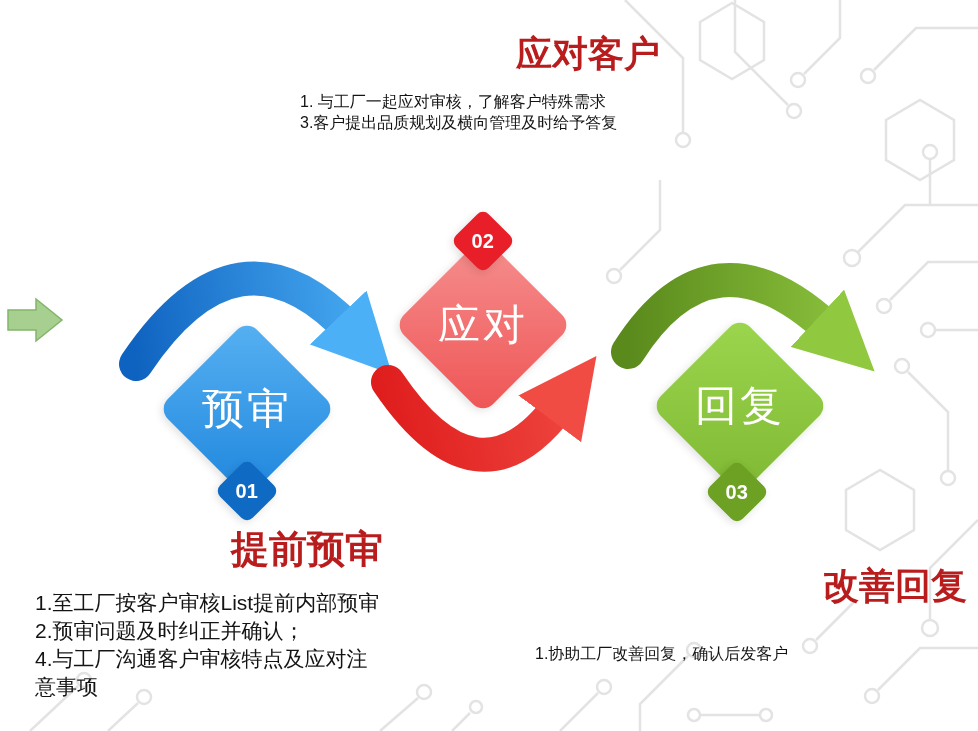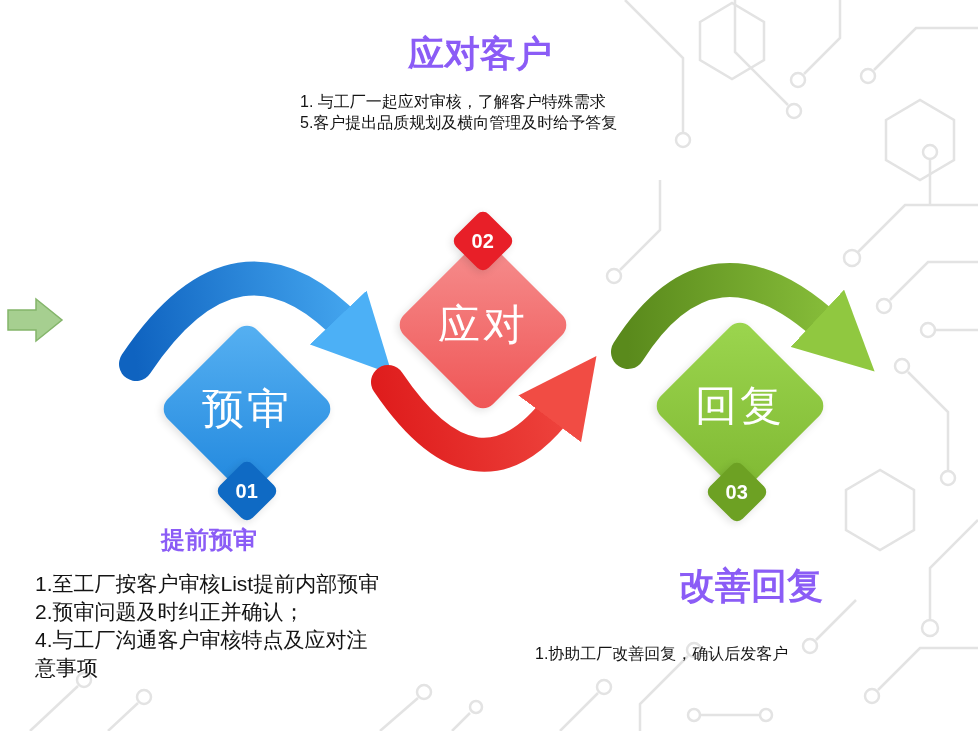--- a/index.html
+++ b/index.html
@@ -19,25 +19,25 @@
 
   .d-blue  { left:184px; top:346px; background:linear-gradient(135deg,#57b1f2,#1f86dd); }
   .b-blue  { left:224px; top:468px; background:#0f6ac4; }
   .d-red   { left:420px; top:262px; background:linear-gradient(135deg,#f69090,#ef5454); }
   .b-red   { left:460px; top:218px; background:#e81f28; }
   .d-green { left:677px; top:343px; background:linear-gradient(135deg,#9cd64f,#7fb832); }
   .b-green { left:714px; top:469px; background:#6da123; }
 
   
   .desc { position:absolute; color:#141414; }
-  .desc .title { font-size:36px; font-weight:700; color:#8b5cf6; text-align:center; margin-bottom:12px; }
+  .desc .title { font-size:36px; font-weight:700; color:#b91c1c; text-align:right; margin-bottom:12px; }
   .desc p { font-size:16px; line-height:1.32; }
   .desc-top   { left:300px; top:30px;  width:360px; }
   .desc-left  { left:35px;  top:524px; width:348px; }
-  .desc-left .title { font-size:24px; margin-bottom:14px; }
+  .desc-left .title { font-size:38px; margin-bottom:14px; }
   .desc-left p { font-size:21px; line-height:1.33; }
   .desc-right { left:535px; top:562px; width:432px; }
   .desc-right .title { font-size:36px; margin-bottom:18px; }
   .desc-right p { margin-top:32px; }
 </style>
 </head>
 <body>
 
 <div class="canvas">
 
@@ -142,21 +142,21 @@
   <div class="diamond d-main d-green">
     <span class="lbl">回复</span>
   </div>
   <div class="diamond d-badge b-green">
     <span class="lbl">03</span>
   </div>
 
   <section class="desc desc-top">
     <h2 class="title">应对客户</h2>
     <p>1. 与工厂一起应对审核，了解客户特殊需求</p>
-    <p>5.客户提出品质规划及横向管理及时给予答复</p>
+    <p>3.客户提出品质规划及横向管理及时给予答复</p>
   </section>
 
   <section class="desc desc-left">
     <h2 class="title">提前预审</h2>
     <p>1.至工厂按客户审核List提前内部预审</p>
     <p>2.预审问题及时纠正并确认；</p>
     <p>4.与工厂沟通客户审核特点及应对注意事项</p>
   </section>
 
   <section class="desc desc-right">

